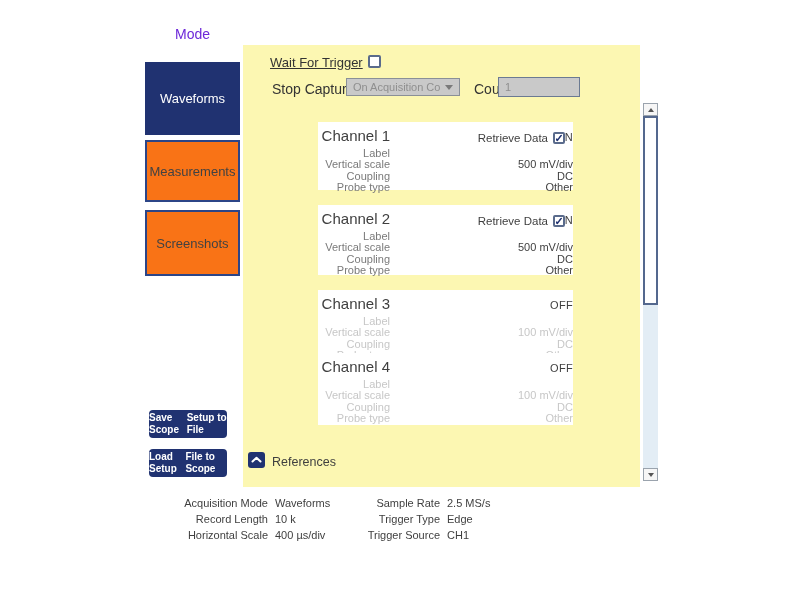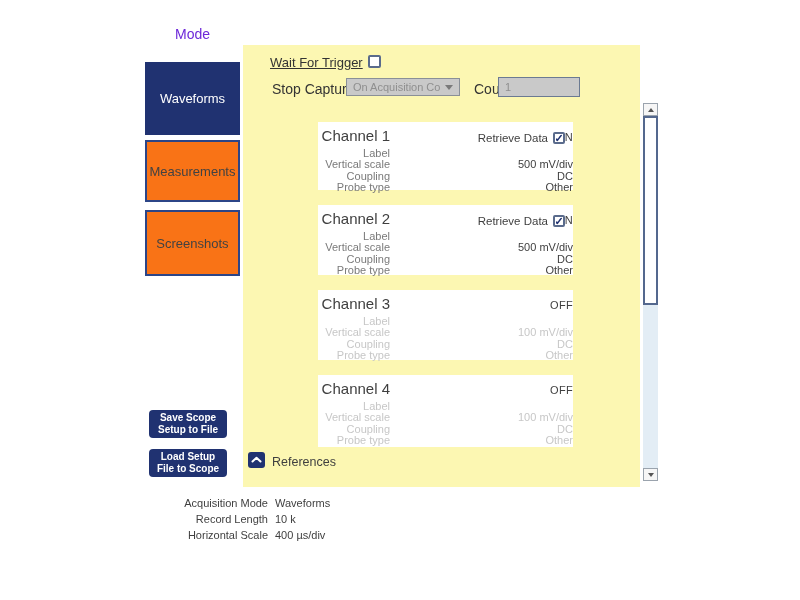--- a/index.html
+++ b/index.html
@@ -12,21 +12,21 @@
     font-size:14px; color:#6d28d9; }
   .tab { position:absolute; left:145px; width:95px; background:#f97316; border:2px solid #2c4587;
     color:#424242; display:flex; align-items:center; justify-content:center; font-size:13px;
     text-align:center; cursor:pointer; }
   .tab.active { background:#203271; border-color:#203271; color:#ffffff; }
   .tab-waveforms { top:62px; height:73px; }
   .tab-measurements { top:140px; height:62px; }
   .tab-screenshots { top:210px; height:66px; }
 
   .action-btn { position:absolute; left:149px; width:78px; background:#203271; color:#ffffff;
-    border-radius:4px; display:flex; flex-direction:column; align-items:center; justify-content:center;
+    border-radius:4px; display:flex; flex-direction:row; align-items:center; justify-content:center;
     font-size:10px; font-weight:bold; line-height:1.25; cursor:pointer; }
   .btn-save { top:410px; height:28px; }
   .btn-load { top:449px; height:28px; }
 
   
   .yellow-panel { position:absolute; left:243px; top:45px; width:397px; height:442px;
     background:#fcf7b2; }
 
   
   .wait-label { position:absolute; left:270px; top:55px; font-size:13px; color:#333;text-decoration:underline; }
@@ -46,21 +46,21 @@
   .count-label { position:absolute; left:474px; top:81px; font-size:14px; color:#333; }
   .count-input { position:absolute; left:498px; top:77px; width:82px; height:20px;
     background:#c9c9c9; border:1px solid #6b7a92; color:#8f8f8f; font-size:11px;
     display:flex; align-items:center; padding:0 6px; }
 
   
   .card { position:absolute; left:318px; width:255px; background:#ffffff; padding-top:8px; }
   .card-ch1 { top:122px; height:68px; }
   .card-ch2 { top:205px; height:70px; }
   .card-ch3 { top:290px; height:70px; }
-  .card-ch4 { top:375px; height:72px; }
+  .card-ch4 { top:353px; height:72px; }
   .card-row { display:flex; align-items:baseline; line-height:11.5px;justify-content:space-between; }
   .card-title-row { margin-bottom:4px; }
   .card-lbl { width:72px; text-align:right; margin-right:7px; flex:none;
     font-size:11px; color:#7a7a7a; }
   .card-val { font-size:11px; color:#3f3f3f; }
   .card-title { font-size:15px; color:#3f3f3f; }
   .card-state { font-size:11px; letter-spacing:0.3px; color:#3f3f3f; }
   .card.off .card-lbl, .card.off .card-val { color:#c7c7c7; }
   .retrieve { position:absolute; top:10px; right:8px; display:flex; align-items:center; gap:5px;
     font-size:11.5px; color:#3f3f3f; }
@@ -264,14 +264,28 @@
     <div class="acq-row">
       <span class="acq-lbl">Record Length</span>
       <span class="acq-val">10 k</span>
     </div>
     <div class="acq-row">
       <span class="acq-lbl">Horizontal Scale</span>
       <span class="acq-val">400 µs/div</span>
     </div>
   </div>
 
+  <div class="acq-col acq-col-right">
+    <div class="acq-row">
+      <span class="acq-lbl">Sample Rate</span>
+      <span class="acq-val">2.5 MS/s</span>
+    </div>
+    <div class="acq-row">
+      <span class="acq-lbl">Trigger Type</span>
+      <span class="acq-val">Edge</span>
+    </div>
+    <div class="acq-row">
+      <span class="acq-lbl">Trigger Source</span>
+      <span class="acq-val">CH1</span>
+    </div>
+  </div>
 
 </div>
 
 </body></html>

